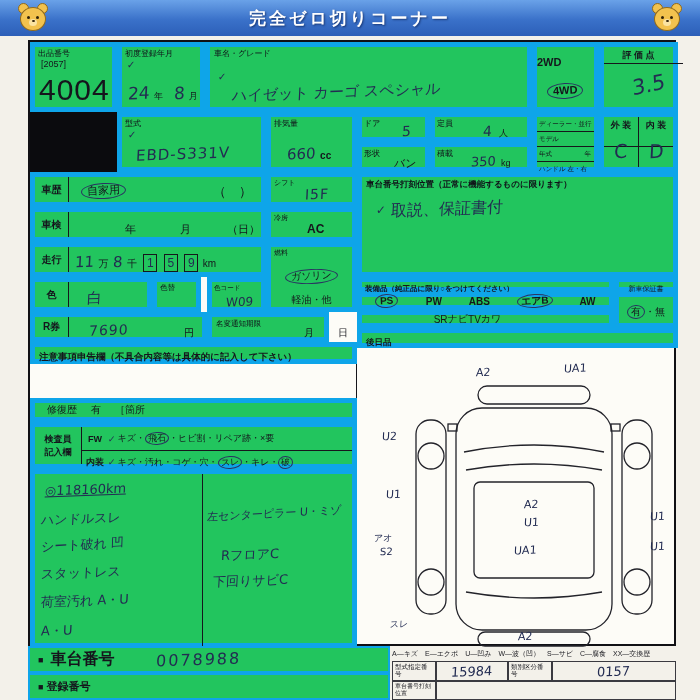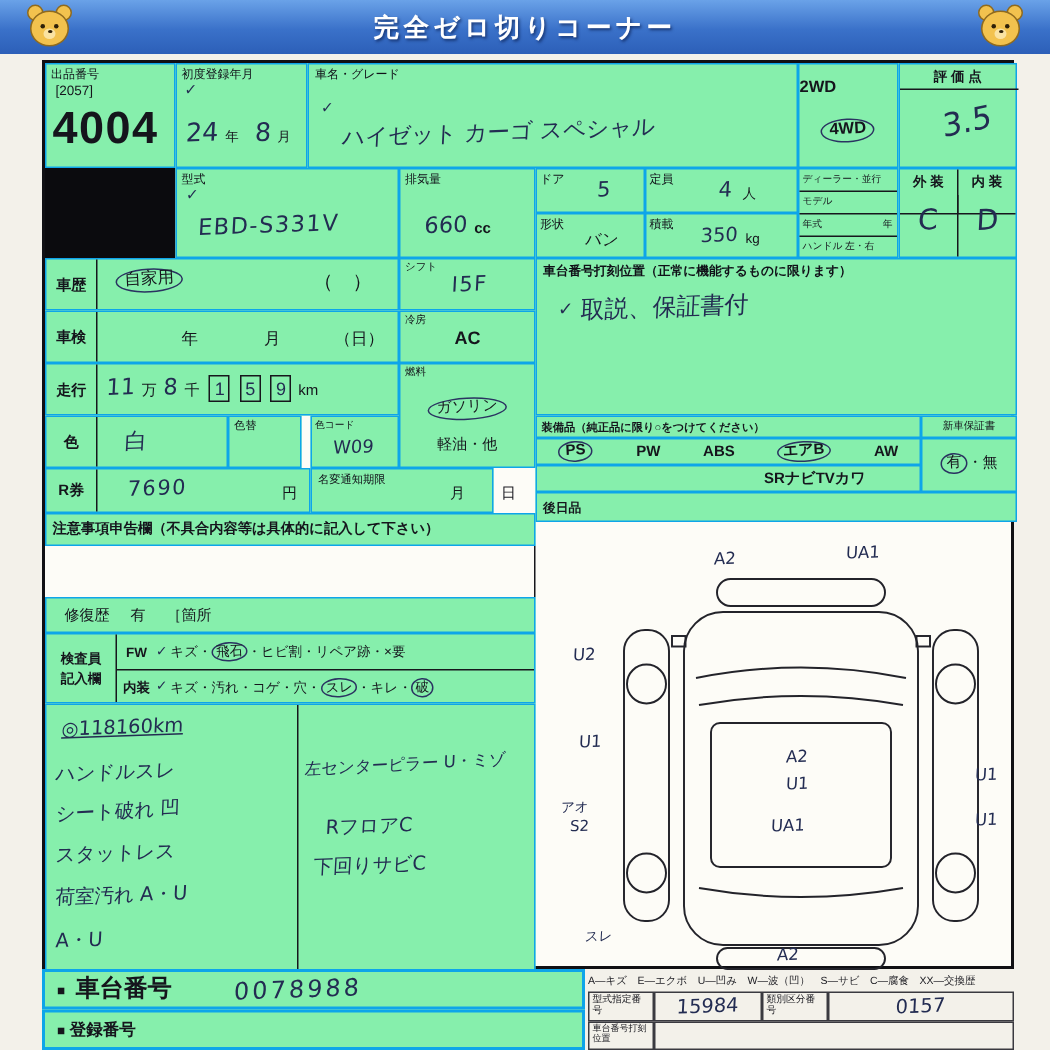--- a/index.html
+++ b/index.html
@@ -10,21 +10,21 @@
   .bear{position:absolute;top:3px;width:30px;height:29px}
   .bear .ear{position:absolute;width:11px;height:11px;background:#f2c24e;border:1px solid #8f6a1e;border-radius:50%;top:0}
   .bear .ear.l{left:0}.bear .ear.r{right:0}
   .bear .head{position:absolute;left:2px;top:4px;width:26px;height:24px;background:#f2c24e;border:1px solid #8f6a1e;border-radius:50%}
   .bear .eye{position:absolute;width:3px;height:3px;background:#2e2008;border-radius:50%;top:13px}
   .bear .eye.l{left:9px}.bear .eye.r{left:18px}
   .bear .muzzle{position:absolute;left:11px;top:16px;width:8px;height:7px;background:#fae3a2;border-radius:50%}
   .bear .nose{position:absolute;left:14px;top:17px;width:3px;height:2px;background:#2e2008;border-radius:50%}
   .sheet{position:absolute;left:28px;top:40px;width:648px;height:606px;border:2px solid #101014;background:#fdfcf7}
   .c{position:absolute}
-  .bd{border:1px solid #0ea5e9;background:#86efac}
+  .bd{border:5px solid #0ea5e9;background:#22c55e}
   .blk{background:#0b0b0e}
   .lab{position:absolute;font-size:8px;line-height:1.15;color:#101018}
   .hw{font-family:"DejaVu Sans",sans-serif;color:#232c52;display:inline-block;transform:rotate(-2deg) skewX(-5deg)}
   .circ{display:inline-block;border:1.5px solid #2a3361;border-radius:50%;padding:0 5px 1px;line-height:1.2;transform:rotate(-3deg)}
   .vline{position:absolute;width:1px;background:#16161c}
   .hline{position:absolute;height:1px;background:#16161c}
   .strip{position:absolute;left:0;top:0;bottom:0;width:34px;border-right:1px solid #16161c;display:flex;align-items:center;justify-content:center;font-weight:bold;font-size:10px}
   .boxdig{display:inline-block;width:14px;height:18px;border:1px solid #16161c;text-align:center;font-size:12px;line-height:17px;margin-left:2px;vertical-align:middle;color:#232c52}
   .dg{position:absolute;font-size:11px;white-space:nowrap}
   .ln{fill:none;stroke:#23232a;stroke-width:1.3}
@@ -55,21 +55,21 @@
         <div class="muzzle"></div>
         <div class="nose"></div>
     </div>
   </div>
 
   <div class="sheet">
 
     <div class="c bd" style="left:0;top:0;width:87px;height:70px">
       <div class="lab" style="left:3px;top:2px">出品番号</div>
       <div style="position:absolute;left:6px;top:12px;font-size:9px">[2057]</div>
-      <div style="position:absolute;left:4px;top:26px;font-size:30px;font-weight:bold;letter-spacing:1px">4004</div>
+      <div style="position:absolute;left:4px;top:26px;font-size:30px;font-weight:normal;letter-spacing:1px">4004</div>
     </div>
 
     <div class="c bd" style="left:87px;top:0;width:88px;height:70px">
       <div class="lab" style="left:3px;top:2px">初度登録年月</div>
       <span class="hw" style="position:absolute;left:5px;top:12px;font-size:10px">✓</span>
       <div style="position:absolute;left:6px;top:36px;white-space:nowrap">
         <span class="hw" style="font-size:17px">24</span>
         <span style="font-size:9px">年</span>
         <span class="hw" style="font-size:17px;margin-left:6px">8</span>
         <span style="font-size:9px">月</span>
@@ -233,21 +233,21 @@
     <div class="c bd" style="left:584px;top:235px;width:64px;height:15px">
       <div style="font-size:7px;line-height:13px;text-align:center">新車保証書</div>
     </div>
     <div class="c bd flexrow" style="left:327px;top:250px;width:257px;height:18px;justify-content:space-around;font-size:10px;font-weight:bold">
       <span class="circ" style="font-size:10px;padding:0 4px">PS</span>
       <span>PW</span>
       <span>ABS</span>
       <span class="circ" style="font-size:10px;padding:0 3px">エアB</span>
       <span>AW</span>
     </div>
-    <div class="c bd flexrow" style="left:327px;top:268px;width:257px;height:18px;justify-content:flex-end;padding-right:36px;font-size:10px;font-weight:bold">
+    <div class="c bd flexrow" style="left:327px;top:268px;width:257px;height:18px;justify-content:center;padding-right:36px;font-size:10px;font-weight:normal">
       <span>SR</span>
       <span>ナビ</span>
       <span>TV</span>
       <span>カワ</span>
     </div>
     <div class="c bd" style="left:584px;top:250px;width:64px;height:36px;text-align:center;padding-top:8px;font-size:10px">
       <span class="circ" style="font-size:10px;padding:0 3px">有</span><span>・</span><span>無</span>
     </div>
     <div class="c bd" style="left:327px;top:286px;width:321px;height:20px">
       <div style="font-size:8.5px;font-weight:bold;line-height:18px;padding-left:4px">後日品</div>

